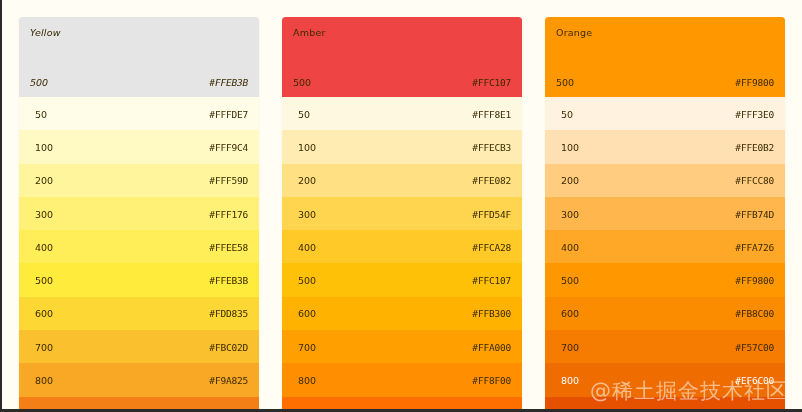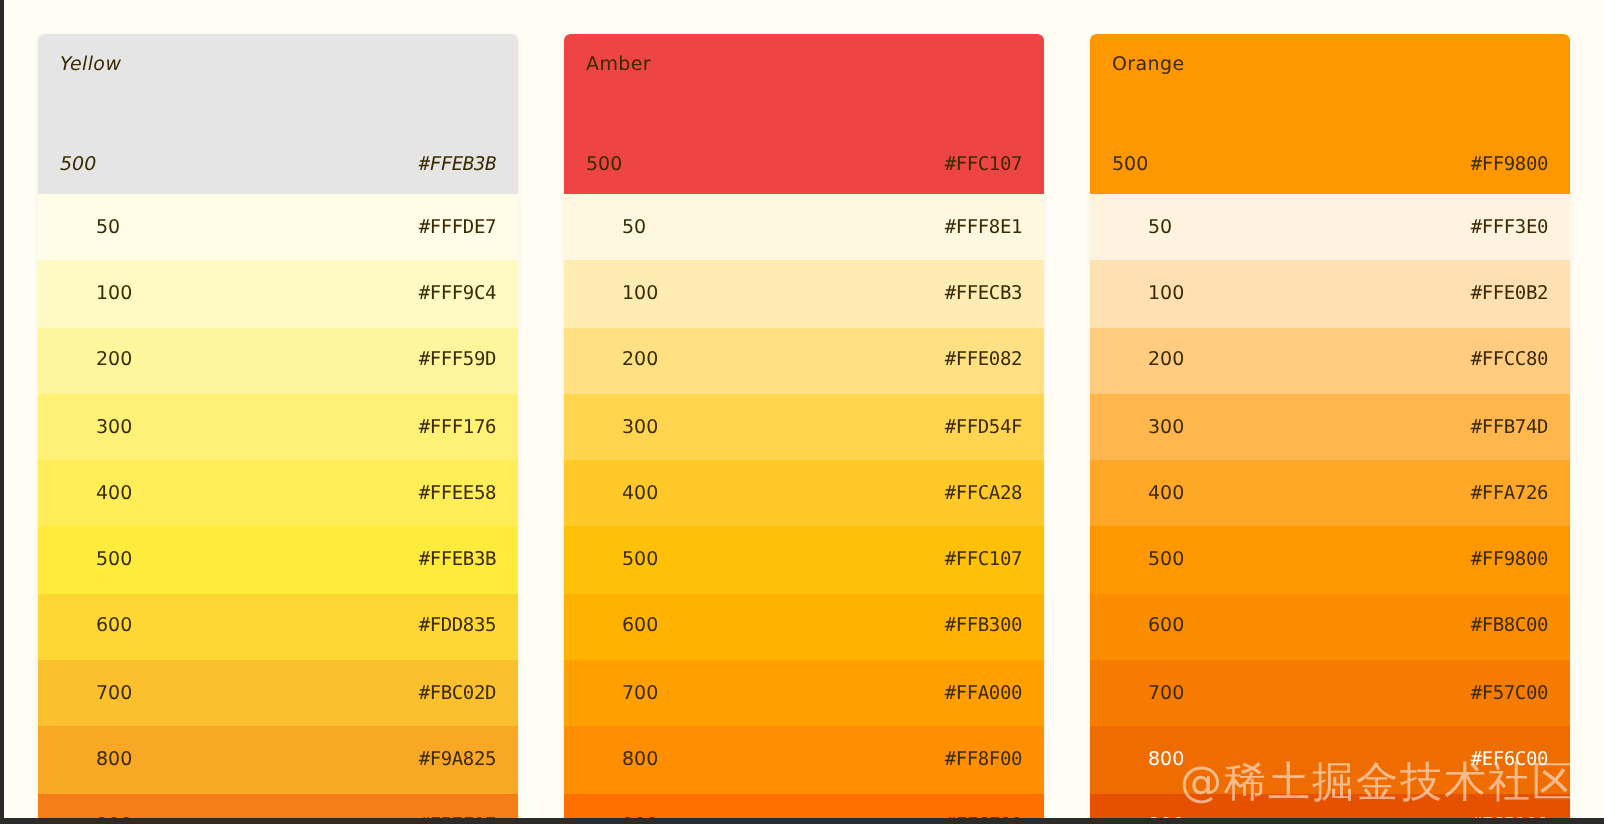--- a/index.html
+++ b/index.html
@@ -72,21 +72,21 @@
     letter-spacing: -0.2px;
   }
 
   .swatch-row {
     height: 33.3px;
     position: relative;
     flex: 0 0 auto;
   }
   .swatch-row .tone-label {
     position: absolute;
-    left: 29px;
+    left: 16px;
     top: 50%;
     transform: translateY(-50%);
     font-size: 9.5px;
     line-height: 11px;
   }
   .swatch-row .hex-label {
     position: absolute;
     right: 11px;
     top: 50%;
     transform: translateY(-50%);

